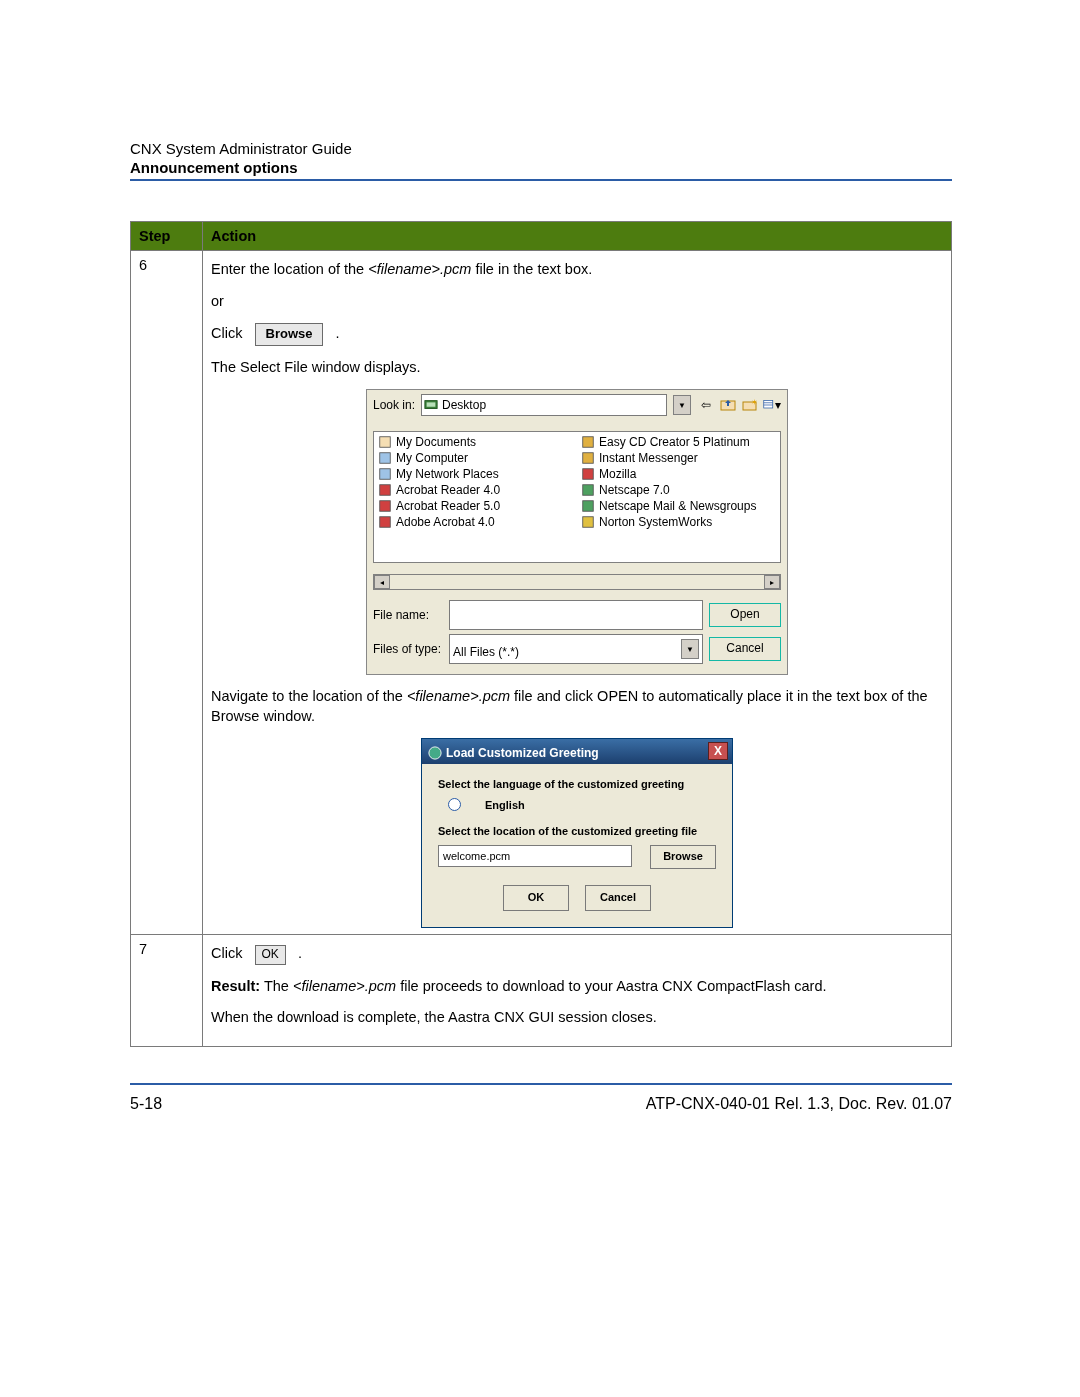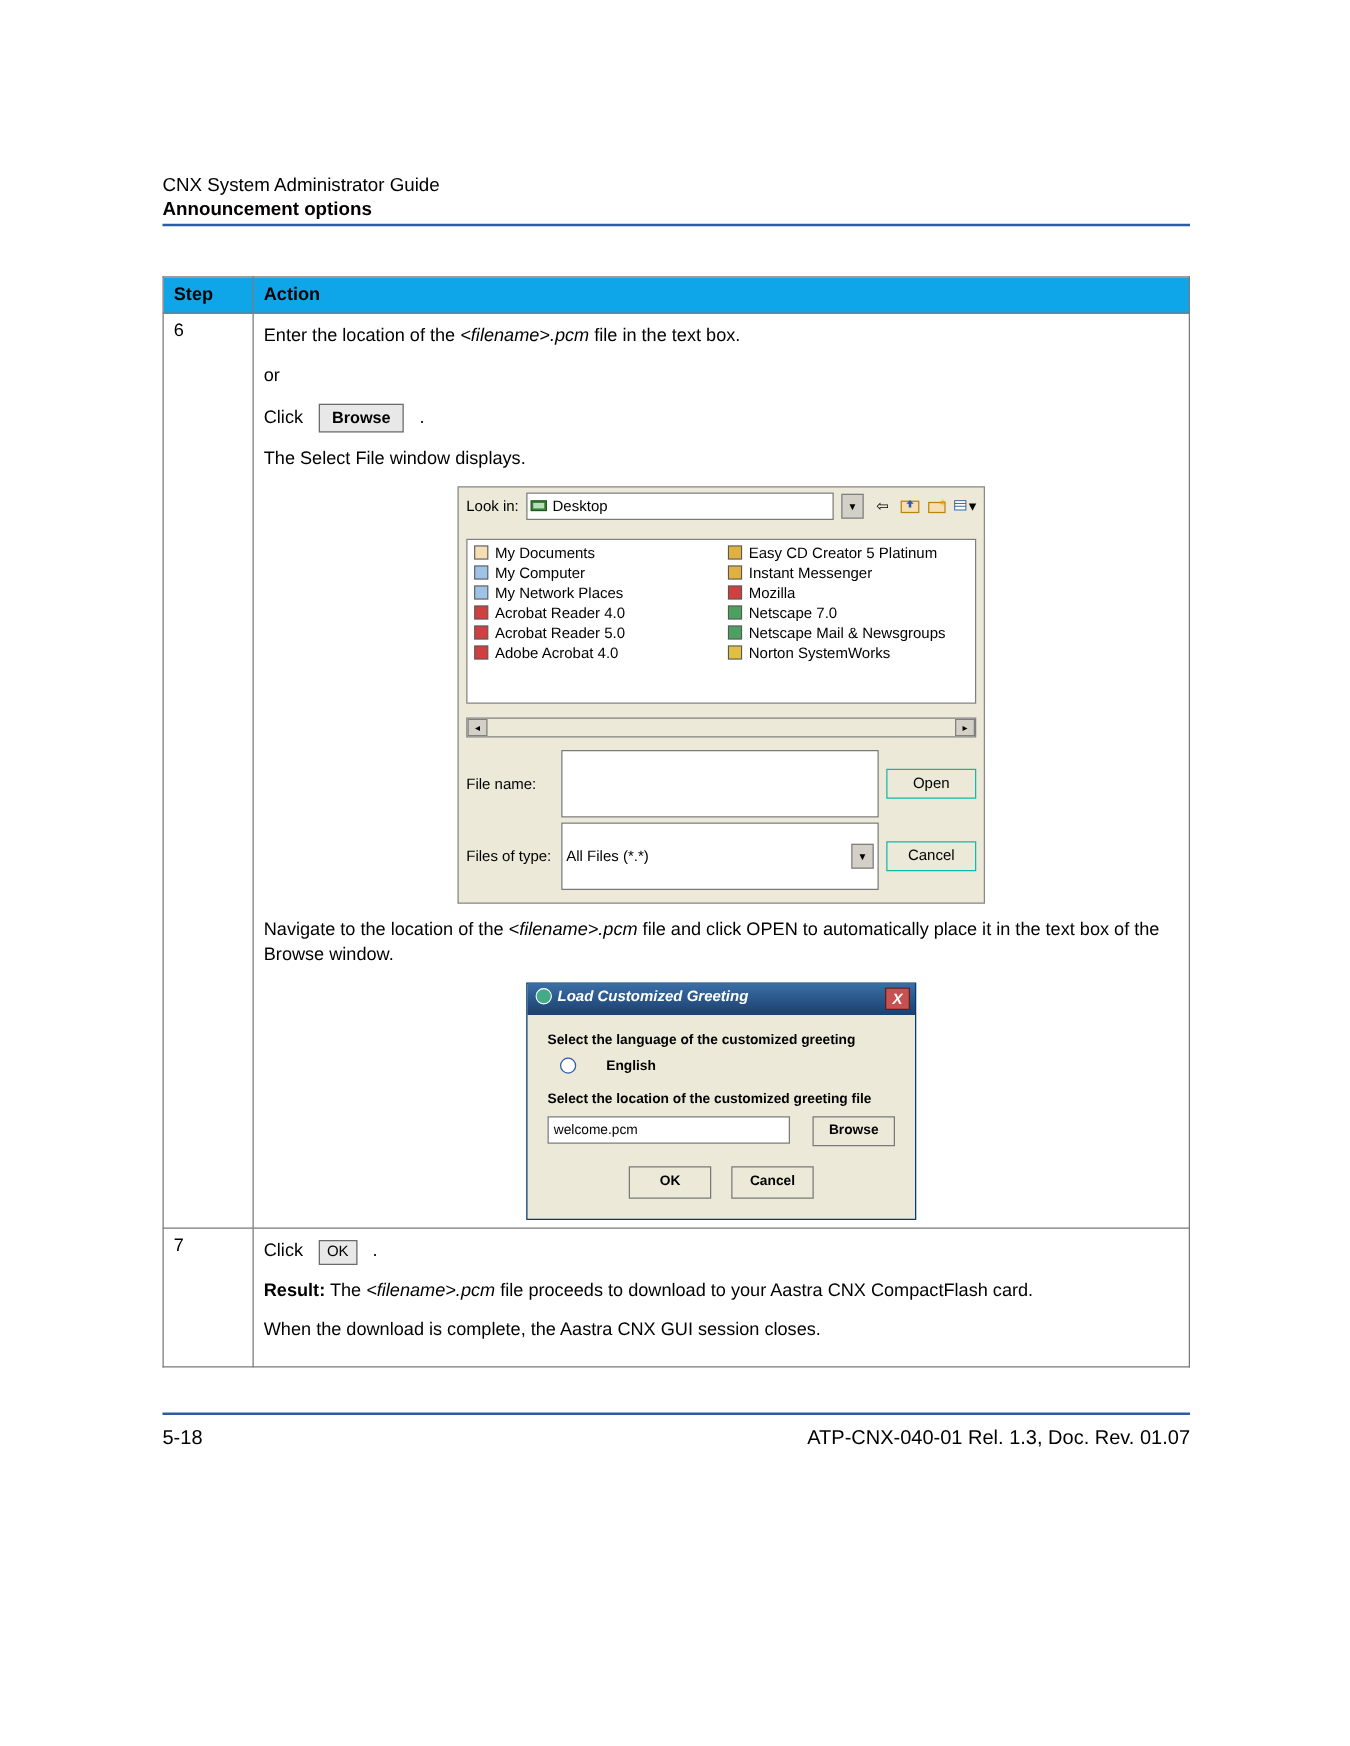--- a/index.html
+++ b/index.html
@@ -2,21 +2,21 @@
 <html><head>
 <meta charset="utf-8">
 <style>
   body { margin:0; background:#fff; font-family:Arial,Helvetica,sans-serif; font-size:14.5px; color:#000; }
   .page { width:1080px; height:1397px; margin:0 auto; position:relative; box-sizing:border-box; padding:140px 128px 0 130px; }
   .doc-title { font-size:15px; margin-bottom:2px; }
   .section-title { font-weight:bold; font-size:15px; padding-bottom:3px; border-bottom:2px solid #2b5ca6; width:100%; }
   .spacer { height:40px; }
   table.step { border-collapse:collapse; width:100%; }
   table.step th, table.step td { border:1px solid #7a7a7a; padding:6px 8px; vertical-align:top; font-size:14.5px; }
-  table.step th { background:#0ea5e9; font-weight:bold; text-align:left; }
+  table.step th { background:#4d7c0f; font-weight:bold; text-align:left; }
   table.step td.step-col { width:55px; }
   .italic { font-style:italic; }
   .btn { display:inline-block; border:1px solid #6b6b6b; background:#e8e8e8; padding:1px 10px 2px; font-size:13px; font-family:Tahoma,Arial,sans-serif; }
   .btn-bold { font-weight:bold; }
   .btn-small { padding:0 6px 1px; font-size:12px; }
   .p { margin:3px 0 12px; line-height:1.35; }
 
   
   .filedlg { width:420px; margin:4px auto 12px; background:#ece9d8; border:1px solid #888; font-family:Tahoma,Arial,sans-serif; font-size:12px; }
   .filedlg-top { display:flex; align-items:center; padding:4px 6px; gap:6px; }
@@ -28,26 +28,26 @@
   .tb-ic { width:18px; height:18px; display:flex; align-items:center; justify-content:center; }
   .filelist { background:#fff; border:1px solid #808080; margin:11px 6px; height:130px; display:flex; }
   .filecol { flex:1; padding:2px; }
   .filerow { display:flex; align-items:center; gap:4px; padding:1px 2px; }
   .fic { width:14px; height:14px; flex-shrink:0; }
   .scrollbar { height:14px; background:#ece9d8; border:1px solid #808080; margin:1px 6px 4px; display:flex; justify-content:space-between; }
   .sb-btn { width:14px; height:12px; background:#d4d0c8; border:1px solid #808080; display:flex; align-items:center; justify-content:center; font-size:8px; }
   .filedlg-bot { padding:2px 6px 6px; }
   .bot-row { display:flex; align-items:center; gap:6px; margin:4px 0; }
   .bot-row .l { width:70px; }
-  .bot-row .fld { flex:1; height:20px; background:#fff; border:1px solid #7a7a7a; display:flex; align-items:center; padding:16px 3px; }
+  .bot-row .fld { flex:1; height:20px; background:#fff; border:1px solid #7a7a7a; display:flex; align-items:flex-end; padding:4px 3px; }
   .bot-row .rbtn { width:70px; height:22px; background:#ece9d8; border:1px solid #14b8a6; text-align:center; line-height:20px; }
 
   
   .dlg { width:310px; margin:6px auto 0; background:#ece9d8; border:1px solid #003c74; font-family:Tahoma,Arial,sans-serif; font-size:11px; }
-  .dlg-title { background:linear-gradient(to bottom,#3a6ea5,#1c3f6e); color:#fff; font-weight:bold; display:flex; align-items:flex-start; justify-content:space-between; padding:3px 4px 4px 6px; font-size:12px;font-style:italic; }
+  .dlg-title { background:linear-gradient(to bottom,#3a6ea5,#1c3f6e); color:#fff; font-weight:bold; display:flex; align-items:flex-end; justify-content:space-between; padding:3px 4px 4px 6px; font-size:12px; }
   .dlg-title .ticon { width:14px; height:14px; margin-right:4px; }
   .dlg-close { width:18px; height:16px; background:#c75050; display:flex; align-items:center; justify-content:center; color:#fff; font-weight:bold; border:1px solid #5a1f1f; }
   .dlg-body { padding:14px 16px 16px; }
   .dlg-body .hdr { font-weight:bold; margin-bottom:8px; }
   .radio-row { display:flex; align-items:center; gap:24px; margin:0 0 14px 10px; }
   .radio-circle { width:11px; height:11px; border:1px solid #2b5ca6; border-radius:50%; background:#fff; }
   .dlg-body .fld-row { display:flex; gap:18px; margin-bottom:16px; }
   .dlg-body .txt { flex:1; height:20px; border:1px solid #7a7a7a; background:#fff; padding:0 4px; line-height:20px; }
   .dlg-body .browse { width:64px; height:22px; border:1px solid #7a7a7a; background:#ece9d8; font-weight:bold; text-align:center; line-height:20px; }
   .dlg-btnrow { display:flex; justify-content:center; gap:16px; }

